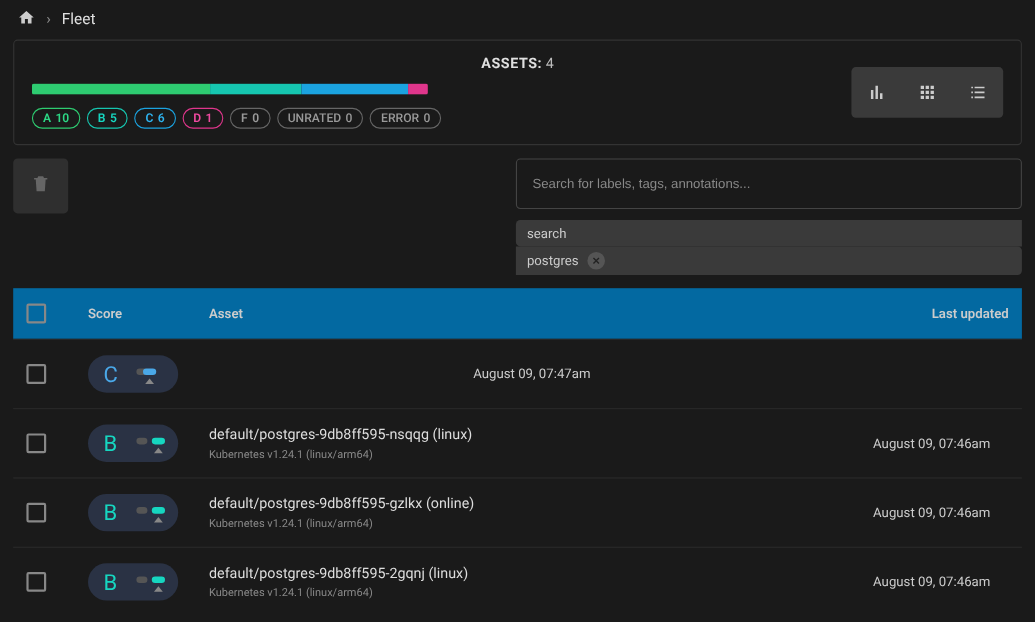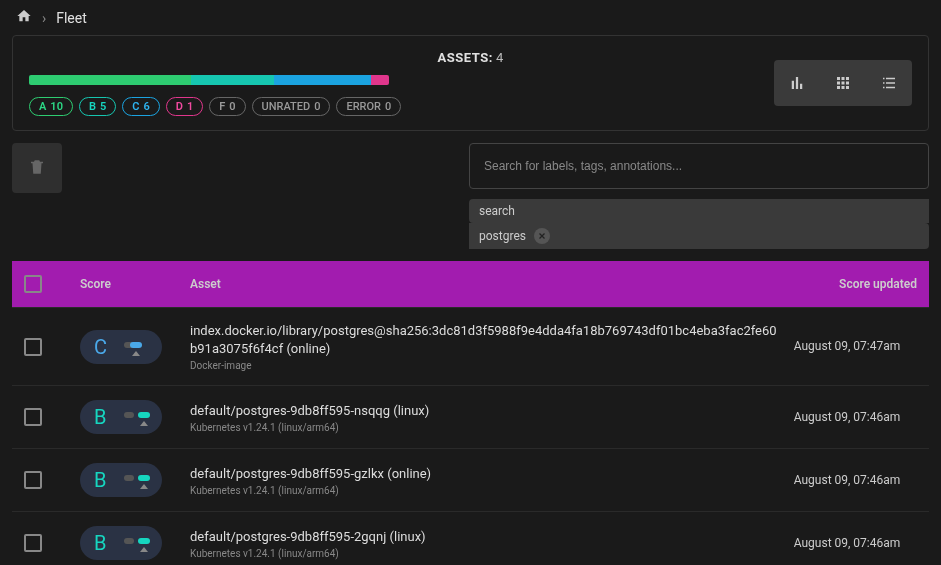--- a/index.html
+++ b/index.html
@@ -142,21 +142,21 @@
       display: flex;
       align-items: center;
       justify-content: center;
       cursor: pointer;
     }
     .tag-close svg { width: 10px; height: 10px; }
     .table { margin: 0 12px; }
     .thead {
       display: grid;
       grid-template-columns: 56px 110px 1fr 140px;
-      background: #a21caf;
+      background: #0369a1;
       padding: 14px 12px;
       font-size: 12px;
       font-weight: 600;
       color: #ccc;
       align-items: center;
     }
     .thead .col-updated { text-align: right; }
     .row {
       display: grid;
       grid-template-columns: 56px 110px 1fr 140px;
@@ -317,41 +317,37 @@
   </div>
 </div>
 
 <div class="table">
   <div class="thead">
     <div>
         <div class="chk"></div>
       </div>
     <div>Score</div>
     <div>Asset</div>
-    <div class="col-updated">Score updated</div>
+    <div class="col-updated">Last updated</div>
   </div>
   <div id="rows">
       <div class="row">
         <div>
           <div class="chk"></div>
         </div>
         <div>
           <div class="score-badge score-c">
             <span class="score-letter">C</span>
             <span class="score-mini">
               <span class="dot dot-dim"></span>
               <span class="dot" style="background:#4aa8e8; left:6px;"></span>
               <span class="tri" style="left:8px;"></span>
             </span>
           </div>
         </div>
-        <div>
-          <div class="asset-name">index.docker.io/library/postgres@sha256:3dc81d3f5988f9e4dda4fa18b769743df01bc4eba3fac2fe60b91a3075f6f4cf (online)</div>
-          <div class="asset-sub">Docker-image</div>
-        </div>
         <div class="col-updated">August 09, 07:47am</div>
       </div>
       <div class="row">
         <div>
           <div class="chk"></div>
         </div>
         <div>
           <div class="score-badge score-b">
             <span class="score-letter">B</span>
             <span class="score-mini">

